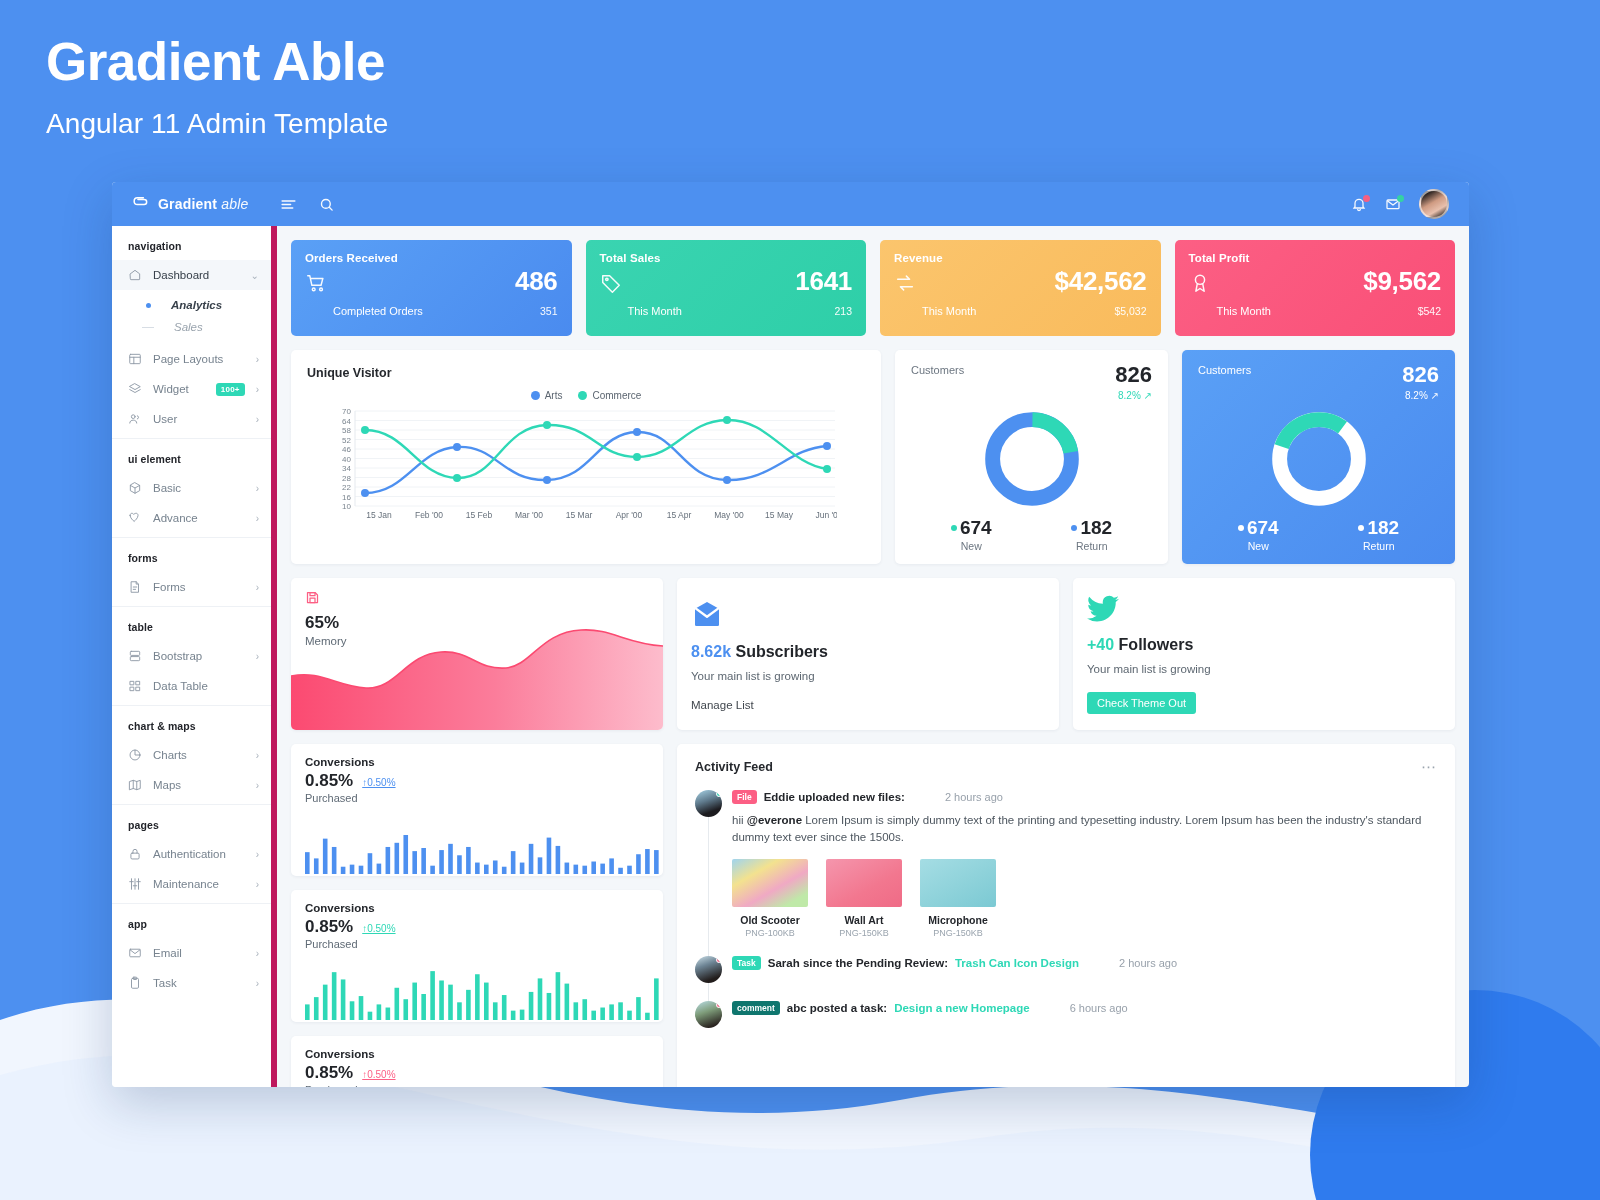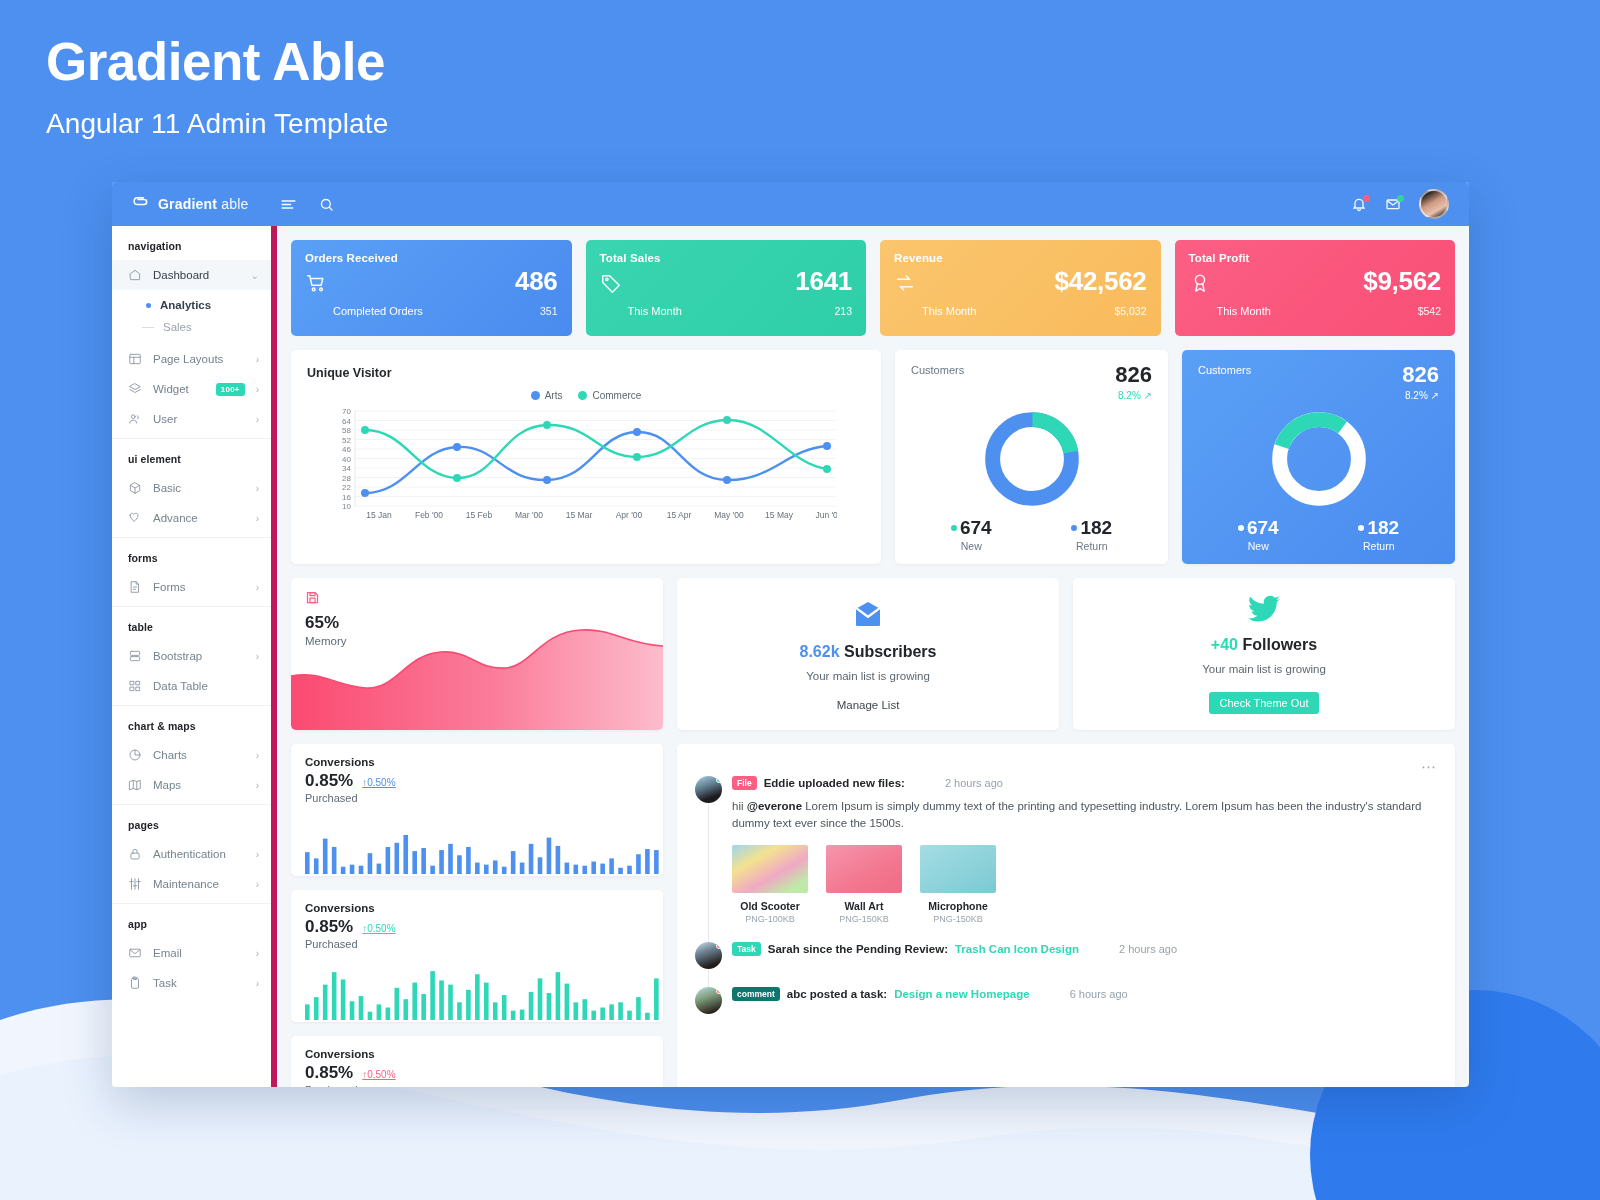--- a/index.html
+++ b/index.html
@@ -34,21 +34,21 @@
     overflow: hidden;
     box-shadow: 0 16px 50px rgba(20,50,100,.22);
     display: flex; flex-direction: column;
   }
   .topbar {
     height: 44px; background: #4d90f0; display: flex; align-items: center;
     flex: 0 0 44px; padding: 0 20px 0 18px; color: #fff;
   }
   .brand { display: flex; align-items: center; gap: 8px; width: 150px; }
   .brand-name { font-size: 14px; font-weight: 700; letter-spacing: .2px; }
-  .brand-name .lt { font-weight: 400; opacity: .95; }
+  .brand-name .lt { font-weight: 400; opacity: .95; font-style: italic; }
   .tb-icon { opacity: .95; cursor: pointer; display:flex; align-items:center; }
   .tb-left { display: flex; align-items: center; gap: 22px; }
   .tb-right { margin-left: auto; display: flex; align-items: center; gap: 18px; }
   .badge-dot { position: relative; display: inline-flex; }
   .badge-dot::after {
     content: ''; position: absolute; right: -3px; top: -1px;
     width: 7px; height: 7px; border-radius: 50%;
   }
   .badge-dot.red::after { background: #ff5d7e; }
   .badge-dot.green::after { background: #33d69f; }
@@ -78,22 +78,22 @@
   .nav-item.active { background: #f4f7fa; color: #37404a; font-weight: 500; }
   .nav-item .ico { width: 14px; height: 14px; flex: 0 0 14px; color: #8e99a6; display:flex; }
   .nav-item .label { flex: 1 1 auto; white-space: nowrap; }
   .nav-item .chev { color: #aab3bd; font-size: 10px; }
   .pill {
     background: #2ed8b6; color: #fff; font-size: 8px; font-weight: 700;
     border-radius: 3px; padding: 2px 5px; letter-spacing: .2px;
   }
   .sub-wrap { padding: 4px 0 6px 0; position: relative; }
   .sub-item {
-    display: flex; align-items: center; gap: 9px;
-    padding: 5px 12px 5px 30px; font-size: 11.5px; color: #9aa4ae; cursor: pointer;
+    display: flex; align-items: center; gap: 20px;
+    padding: 5px 12px 5px 30px; font-size: 11.5px; color: #9aa4ae; cursor: pointer; font-style: italic;
   }
   .sub-item.active { color: #37404a; font-weight: 600; }
   .sub-mark { width: 12px; height: 1px; background: #d7dde4; flex: 0 0 12px; }
   .sub-item.active .sub-mark { width: 5px; height: 5px; border-radius: 50%; background: #4d90f0; flex: 0 0 5px; margin-left: 4px;}
 
   
   .main { flex: 1 1 auto; padding: 14px 14px 0 14px; overflow: hidden; }
   .grid { display: flex; flex-wrap: wrap; gap: 14px; }
 
   .statcard {
@@ -134,21 +134,21 @@
   .cf-dot { width: 6px; height: 6px; border-radius: 50%; display: inline-block; }
   .cf-lab { font-size: 10.5px; color: #6c7681; margin-top: 1px; }
   .cust-card.blue .cf-lab { color: #fff; }
 
   
   .mem-card { flex: 0 0 372px; height: 152px; overflow: hidden; position: relative; padding: 12px 14px; }
   .mem-val { font-size: 17px; font-weight: 700; color: #23262b; margin-top: 4px; }
   .mem-lab { font-size: 11.5px; color: #5f6a75; margin-top: 2px; }
   .mem-chart { position: absolute; left: 0; right: 0; bottom: 0; height: 112px; }
 
-  .social-card { flex: 1 1 0; height: 152px; padding: 14px; display: flex; flex-direction: column; align-items: center; justify-content: center; gap: 9px; }
+  .social-card { flex: 1 1 0; height: 152px; padding: 14px; display: flex; flex-direction: column; align-items: flex-start; justify-content: center; gap: 9px; }
   .social-title { font-size: 16px; font-weight: 700; color: #22252a; }
   .social-sub { font-size: 11.5px; color: #5d6771; }
   .social-link { font-size: 11.5px; color: #41474e; margin-top: 8px; cursor: pointer; }
   .social-btn { background: #2ed8b6; color: #fff; font-size: 11px; border-radius: 3px; padding: 5px 10px; margin-top: 8px; cursor: pointer; border: none; }
 
   
   .col-left { flex: 0 0 372px; display: flex; flex-direction: column; gap: 14px; }
   .conv-card { height: 132px; padding: 12px 14px 0; overflow: hidden; position: relative; }
   .conv-title { font-size: 11.5px; font-weight: 700; color: #23262b; }
   .conv-row { display: flex; align-items: baseline; gap: 9px; margin-top: 3px; }
@@ -805,20 +805,21 @@
               <div class="conv-title">Conversions</div>
               <div class="conv-row">
                 <span class="conv-val">0.85%</span>
                 <span class="conv-delta" style="color: rgb(252, 95, 132);">↑0.50%</span>
               </div>
               <div class="conv-sub">Purchased</div>
             </div>
           </div>
 
         <div class="card feed-card">
+          <div class="card-title">Activity Feed</div>
           <div class="feed-dots">⋯</div>
           <div class="feed-list">
             <div class="feed-line"></div>
 
             <div class="feed-item">
               <div class="f-av a1">
                   <span class="st" style="background:#2ed8b6"></span>
                 </div>
               <div class="f-body">
                 <div class="f-head">

